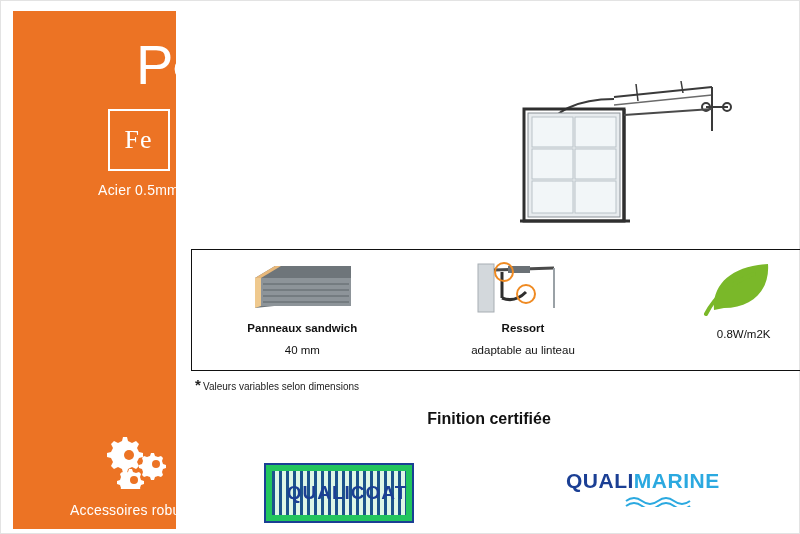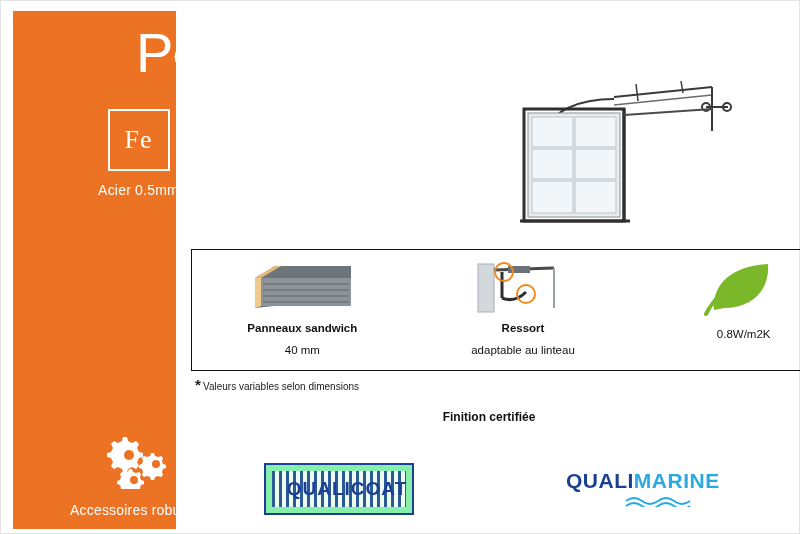--- a/index.html
+++ b/index.html
@@ -68,21 +68,21 @@
     display: flex;
     align-items: center;
     justify-content: center;
     margin-bottom: 10px;
   }
 
   
   .title {
     position: absolute;
     left: 135px;
-    top: 24px;
+    top: 36px;
     color: #ffffff;
     white-space: nowrap;
     font-family: "Liberation Sans", sans-serif;
     font-weight: 300;
   }
   .title .drop {
     font-size: 56px;
     line-height: 56px;
     vertical-align: -6px;
   }
@@ -149,38 +149,38 @@
     top: -5px;
     font-size: 15px;
     font-weight: bold;
   }
   .certif {
     position: absolute;
     left: 190px;
     top: 409px;
     width: 596px;
     text-align: center;
-    font-size: 12px;
+    font-size: 16px;
     font-weight: bold;
     color: #111111;
   }
 
   
   .logo-qualicoat {
     position: absolute;
     left: 263px;
     top: 462px;
     width: 150px;
-    height: 52px;
+    height: 60px;
     border: 2px solid #1b3f94;
     box-sizing: border-box;
     display: flex;
     align-items: center;
     justify-content: center;
-    background: #86efac;
+    background: #22c55e;
     padding-left: 16px;
   }
   .logo-qualicoat .lbl {
     font-size: 19px;
     font-weight: bold;
     color: #1b3f94;
     letter-spacing: 1px;
     position: relative;
     z-index: 2;
   }

